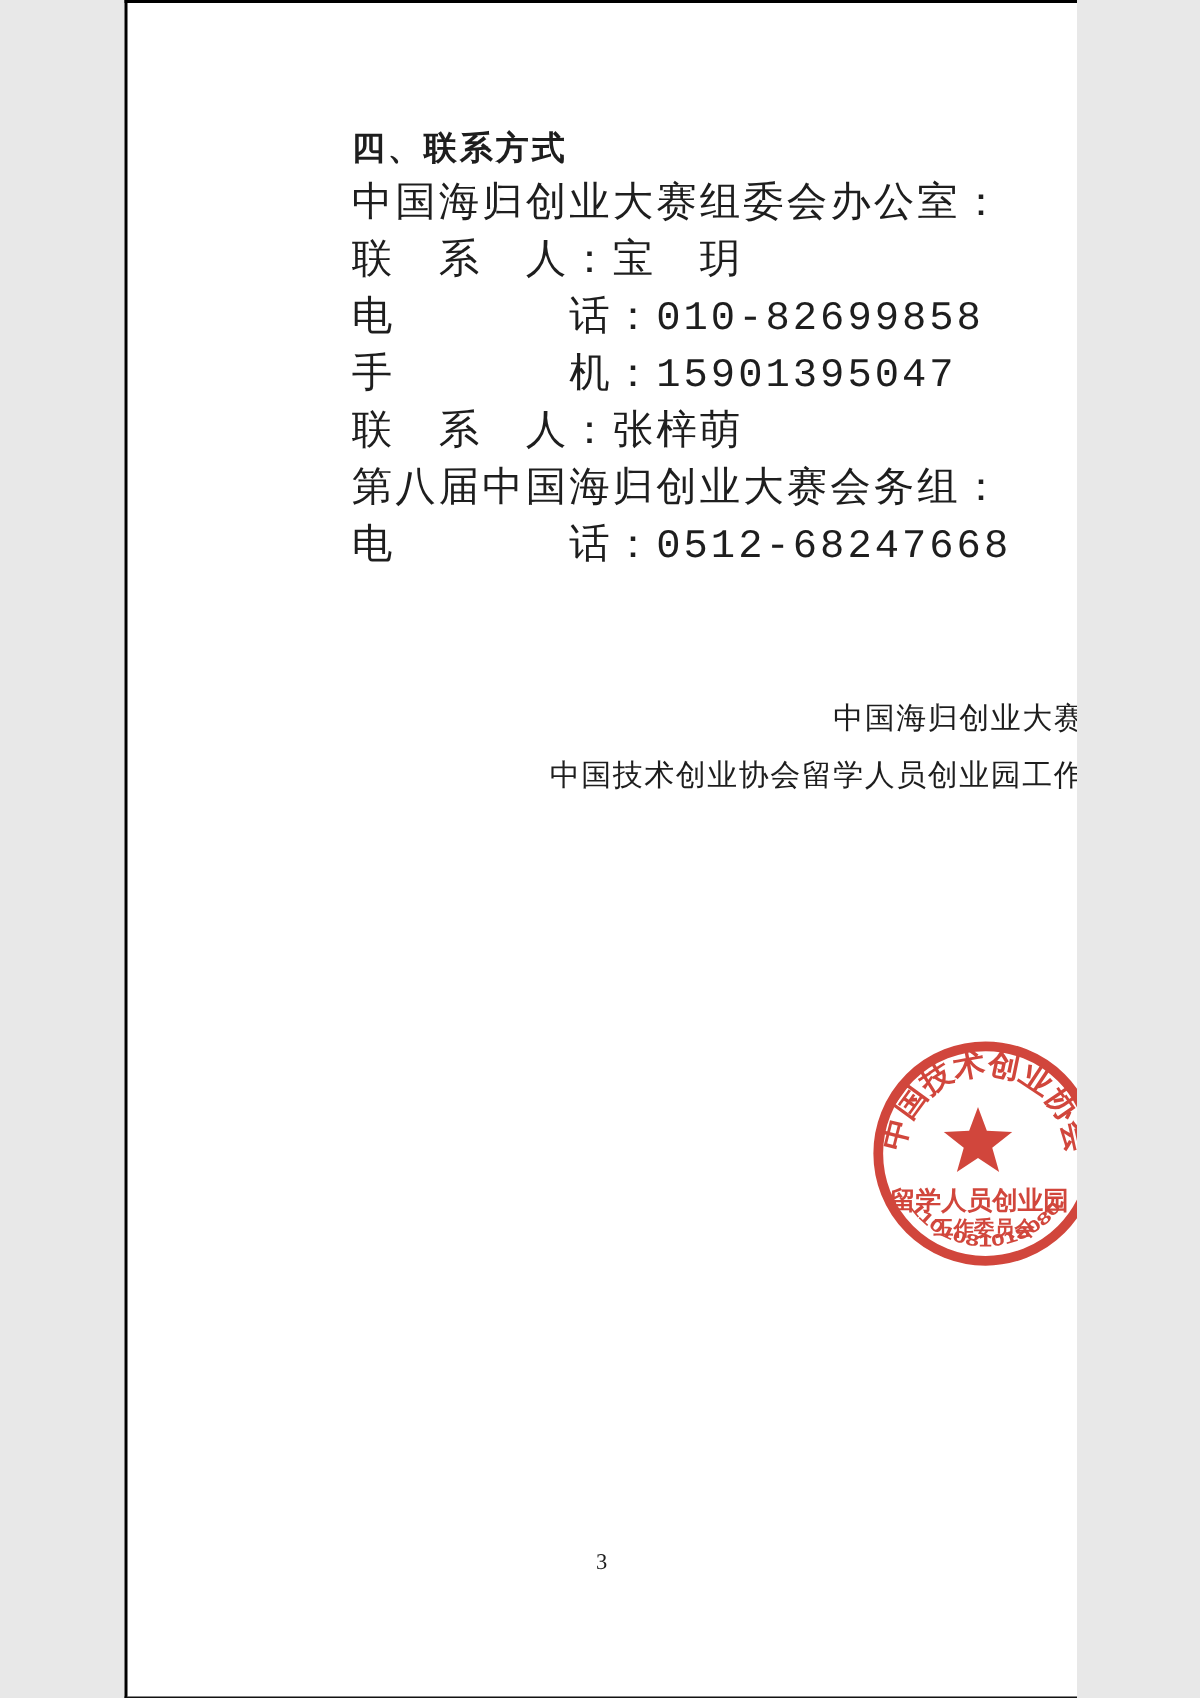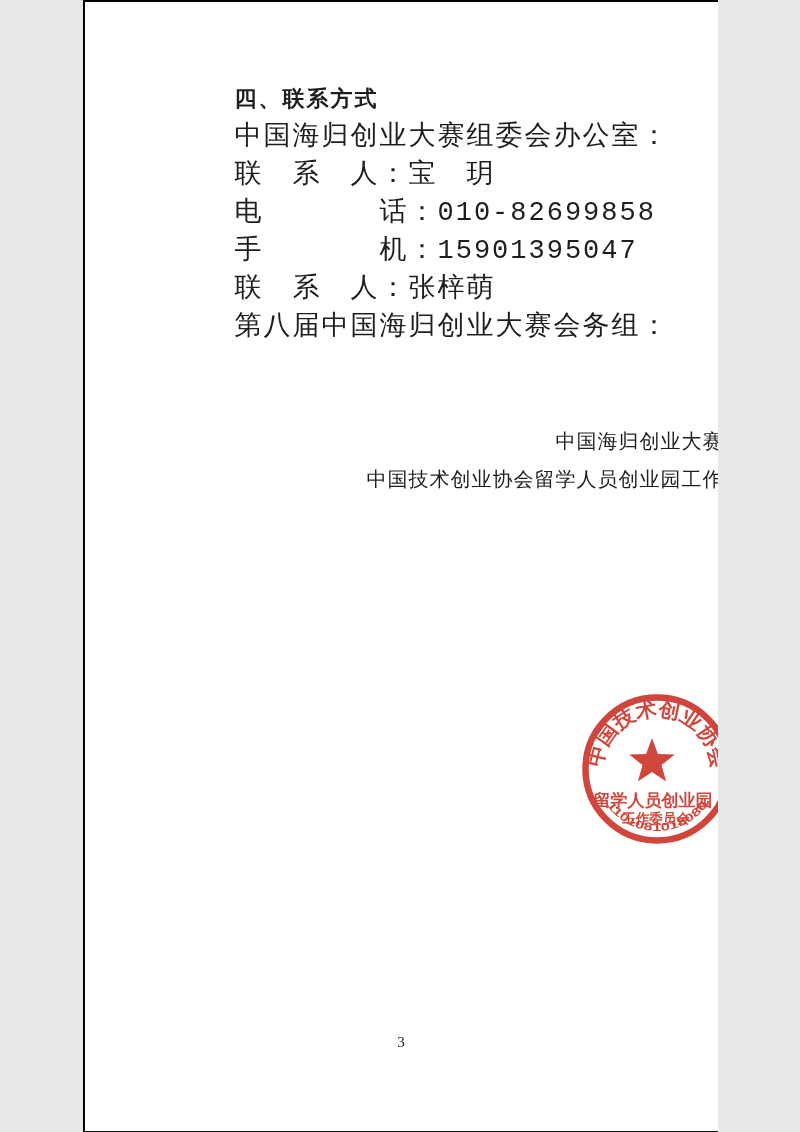--- a/index.html
+++ b/index.html
@@ -57,20 +57,21 @@
 
     <p class="line">中国海归创业大赛组委会办公室：</p>
 
     <p class="line"><span>联　系　人：</span><span>宝　玥</span></p>
     <p class="line"><span>电　　　　话：</span><span>010-82699858</span></p>
     <p class="line"><span>手　　　　机：</span><span>15901395047</span></p>
 
     <p class="line"><span>联　系　人：</span><span>张梓萌</span></p>
 
     <p class="line">第八届中国海归创业大赛会务组：</p>
+    <p class="line"><span>电　　　　话：</span><span>0512-68247668</span></p>
 
 
     <div class="signature">
       <p class="sig-line">中国海归创业大赛组委会</p>
       <p class="sig-line">中国技术创业协会留学人员创业园工作委员会</p>
     </div>
 
   </div>
 
   <svg class="seal" viewBox="0 0 160 160" xmlns="http://www.w3.org/2000/svg">

